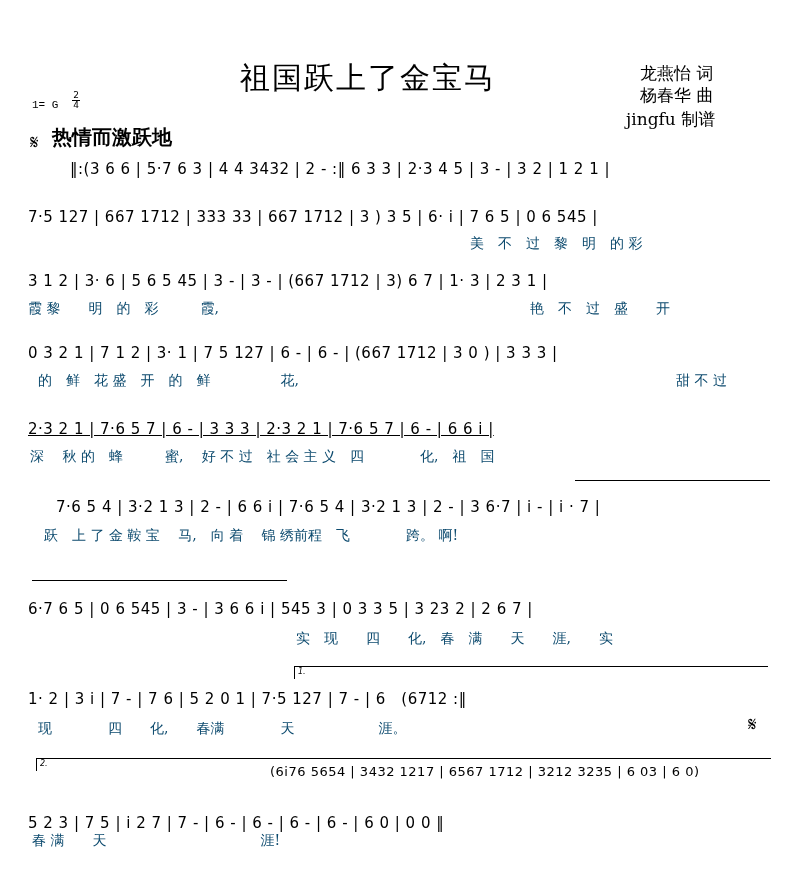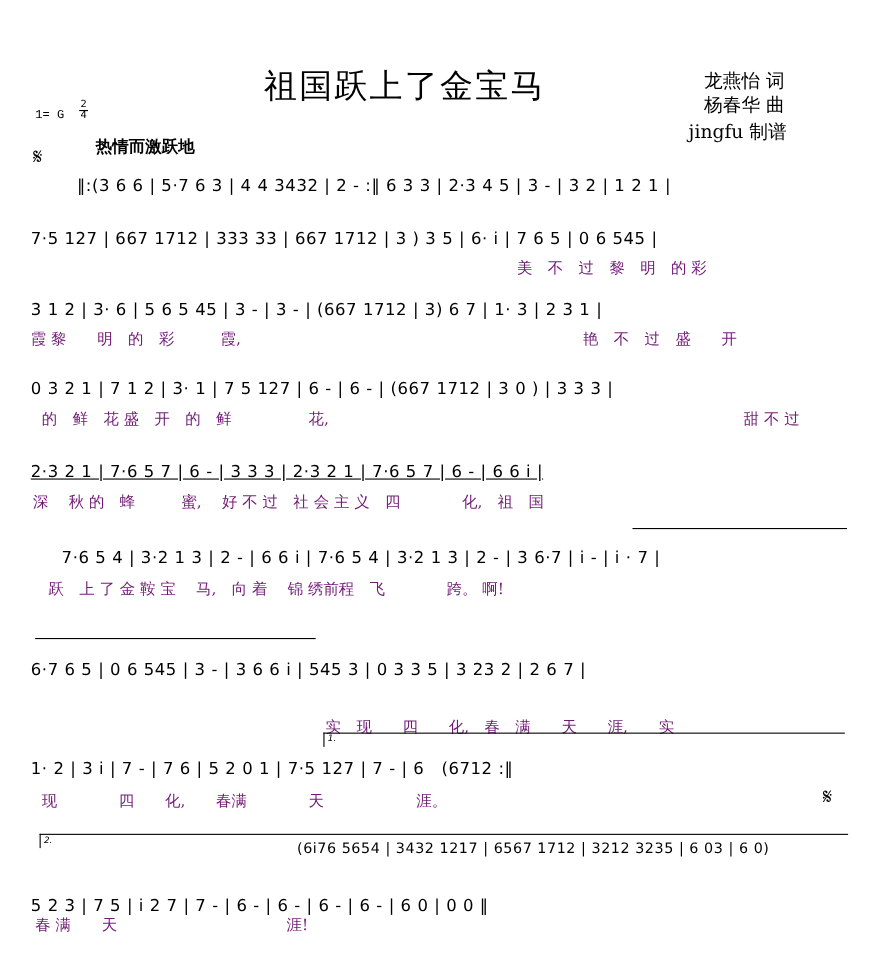--- a/index.html
+++ b/index.html
@@ -6,23 +6,23 @@
   body { width:790px; height:888px; position:relative; overflow:hidden; color:#000;
          font-family:"DejaVu Sans", sans-serif; }
   .abs { position:absolute; }
   .title { left:240px; top:58px; font-family:"DejaVu Serif", serif; font-size:30px; letter-spacing:2px; white-space:nowrap; }
   .credit { font-family:"DejaVu Serif", serif; font-size:17px; white-space:nowrap; }
   .key { left:32px; top:99px; font-size:11px;font-family:Liberation Mono, monospace; }
   .ts { left:72px; top:91px; font-size:9px; line-height:9px; text-align:center; }
   .ts span { display:block; }
   .ts .bar { border-top:1px solid #000; width:8px; margin:0 auto; }
   .segno { font-size:20px; font-family:"DejaVu Serif", serif; }
-  .tempo { left:52px; top:124px; font-family:"DejaVu Serif", serif; font-size:15px; font-weight:bold;margin-left:35px; }
+  .tempo { left:52px; top:124px; font-family:"DejaVu Serif", serif; font-size:20px; font-weight:bold; }
   .line { position:absolute; left:28px; white-space:nowrap; font-size:15px; letter-spacing:0.5px; }
-  .lyr { position:absolute; white-space:nowrap; font-family:"DejaVu Serif", serif; font-size:14px; color:#701a75; }
+  .lyr { position:absolute; white-space:nowrap; font-family:"DejaVu Serif", serif; font-size:14px; color:#0c4a6e; }
   .bracket { position:absolute; border-top:1px solid #000; }
   .bracket.l { border-left:1px solid #000; height:12px; }
   .voltalbl { position:absolute; font-size:8px; font-style:italic; }
   .dim { position:absolute; border-top:1px solid #000; }
 </style>
 </head>
 <body>
 
 <div class="abs title">祖国跃上了金宝马</div>
 <div class="abs credit" style="left:640px;top:62px;">龙燕怡 词</div>
@@ -53,21 +53,21 @@
 
 <div class="line" style="top:420px;text-decoration:underline;">2·3 2 1 | 7·6 5 7 | 6 - | 3 3 3 | 2·3 2 1 | 7·6 5 7 | 6 - | 6 6 i |</div>
 <div class="lyr" style="left:30px;top:448px;">深　 秋 的　蜂　　　蜜,　 好 不 过　社 会 主 义　四　　　　化,　祖　国</div>
 
 <div class="line" style="top:498px;margin-left:28px;">7·6 5 4 | 3·2 1 3 | 2 - | 6 6 i | 7·6 5 4 | 3·2 1 3 | 2 - | 3 6·7 | i - | i · 7 |</div>
 <div class="lyr" style="left:44px;top:527px;text-align:center;">跃　上 了 金 鞍 宝　 马,　向 着　 锦 绣前程　飞　　　　跨。 啊!</div>
 <div class="dim" style="left:575px;top:480px;width:195px;"></div>
 
 <div class="dim" style="left:32px;top:580px;width:255px;"></div>
 <div class="line" style="top:600px;">6·7 6 5 | 0 6 545 | 3 - | 3 6 6 i | 545 3 | 0 3 3 5 | 3 23 2 | 2 6 7 |</div>
-<div class="lyr" style="left:296px;top:630px;margin-top:22px;">实　现　　四　　化,　春　满　　天　　涯,　　实</div>
+<div class="lyr" style="left:296px;top:630px;">实　现　　四　　化,　春　满　　天　　涯,　　实</div>
 
 <div class="bracket l" style="left:294px;top:666px;width:473px;"></div>
 <div class="voltalbl" style="left:298px;top:667px;">1.</div>
 <div class="line" style="top:690px;">1· 2 | 3 i | 7 - | 7 6 | 5 2 0 1 | 7·5 127 | 7 - | 6　(6712 :‖</div>
 <div class="lyr" style="left:38px;top:720px;">现　　　　四　　化,　　春满　　　　天　　　　　　涯。</div>
 <div class="abs segno" style="left:748px;top:712px;">𝄋</div>
 
 <div class="bracket l" style="left:36px;top:758px;width:734px;"></div>
 <div class="voltalbl" style="left:40px;top:759px;">2.</div>
 <div class="line" style="top:764px;left:270px;font-size:13px;">(6i76 5654 | 3432 1217 | 6567 1712 | 3212 3235 | 6 03 | 6 0)</div>

